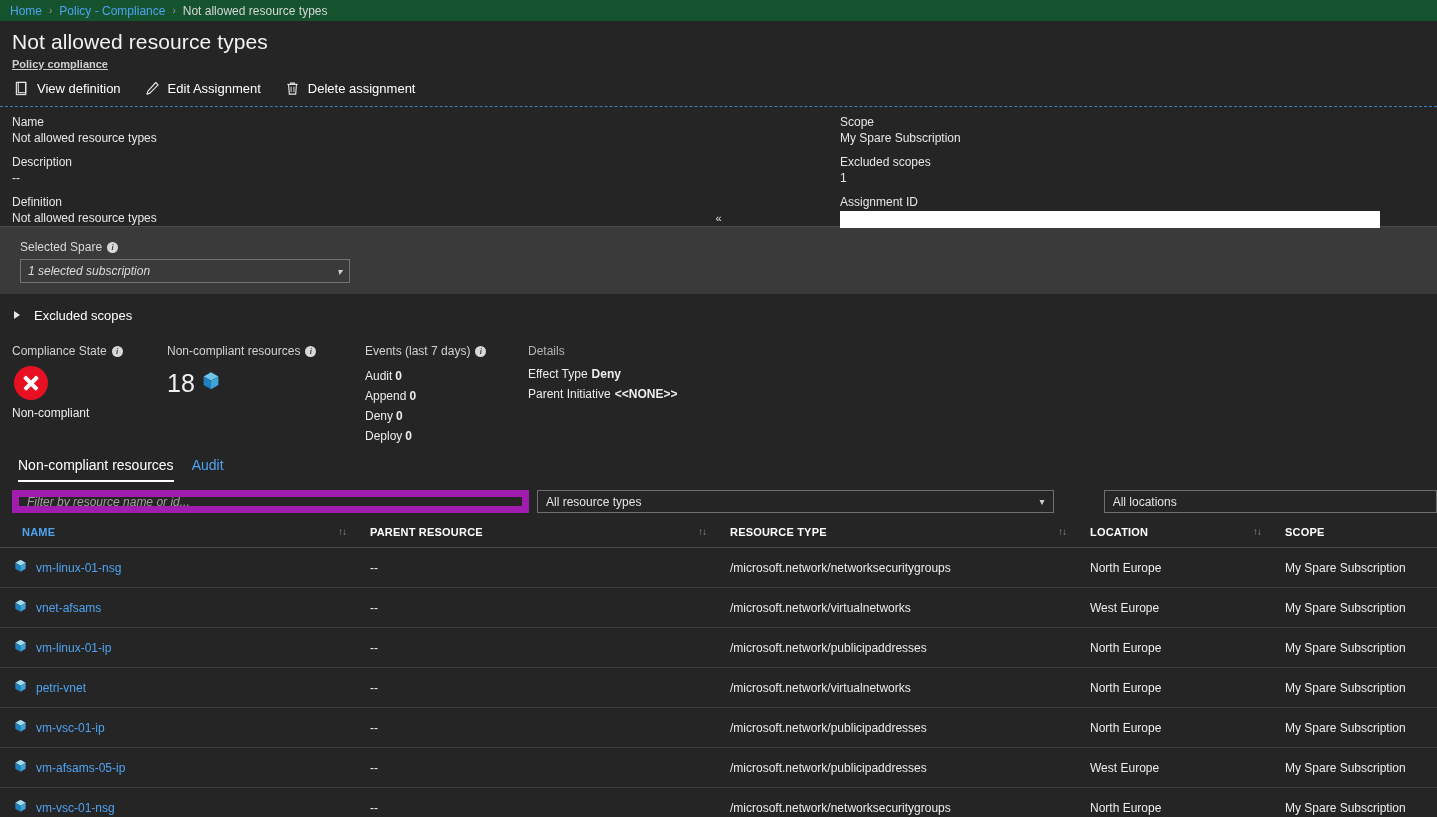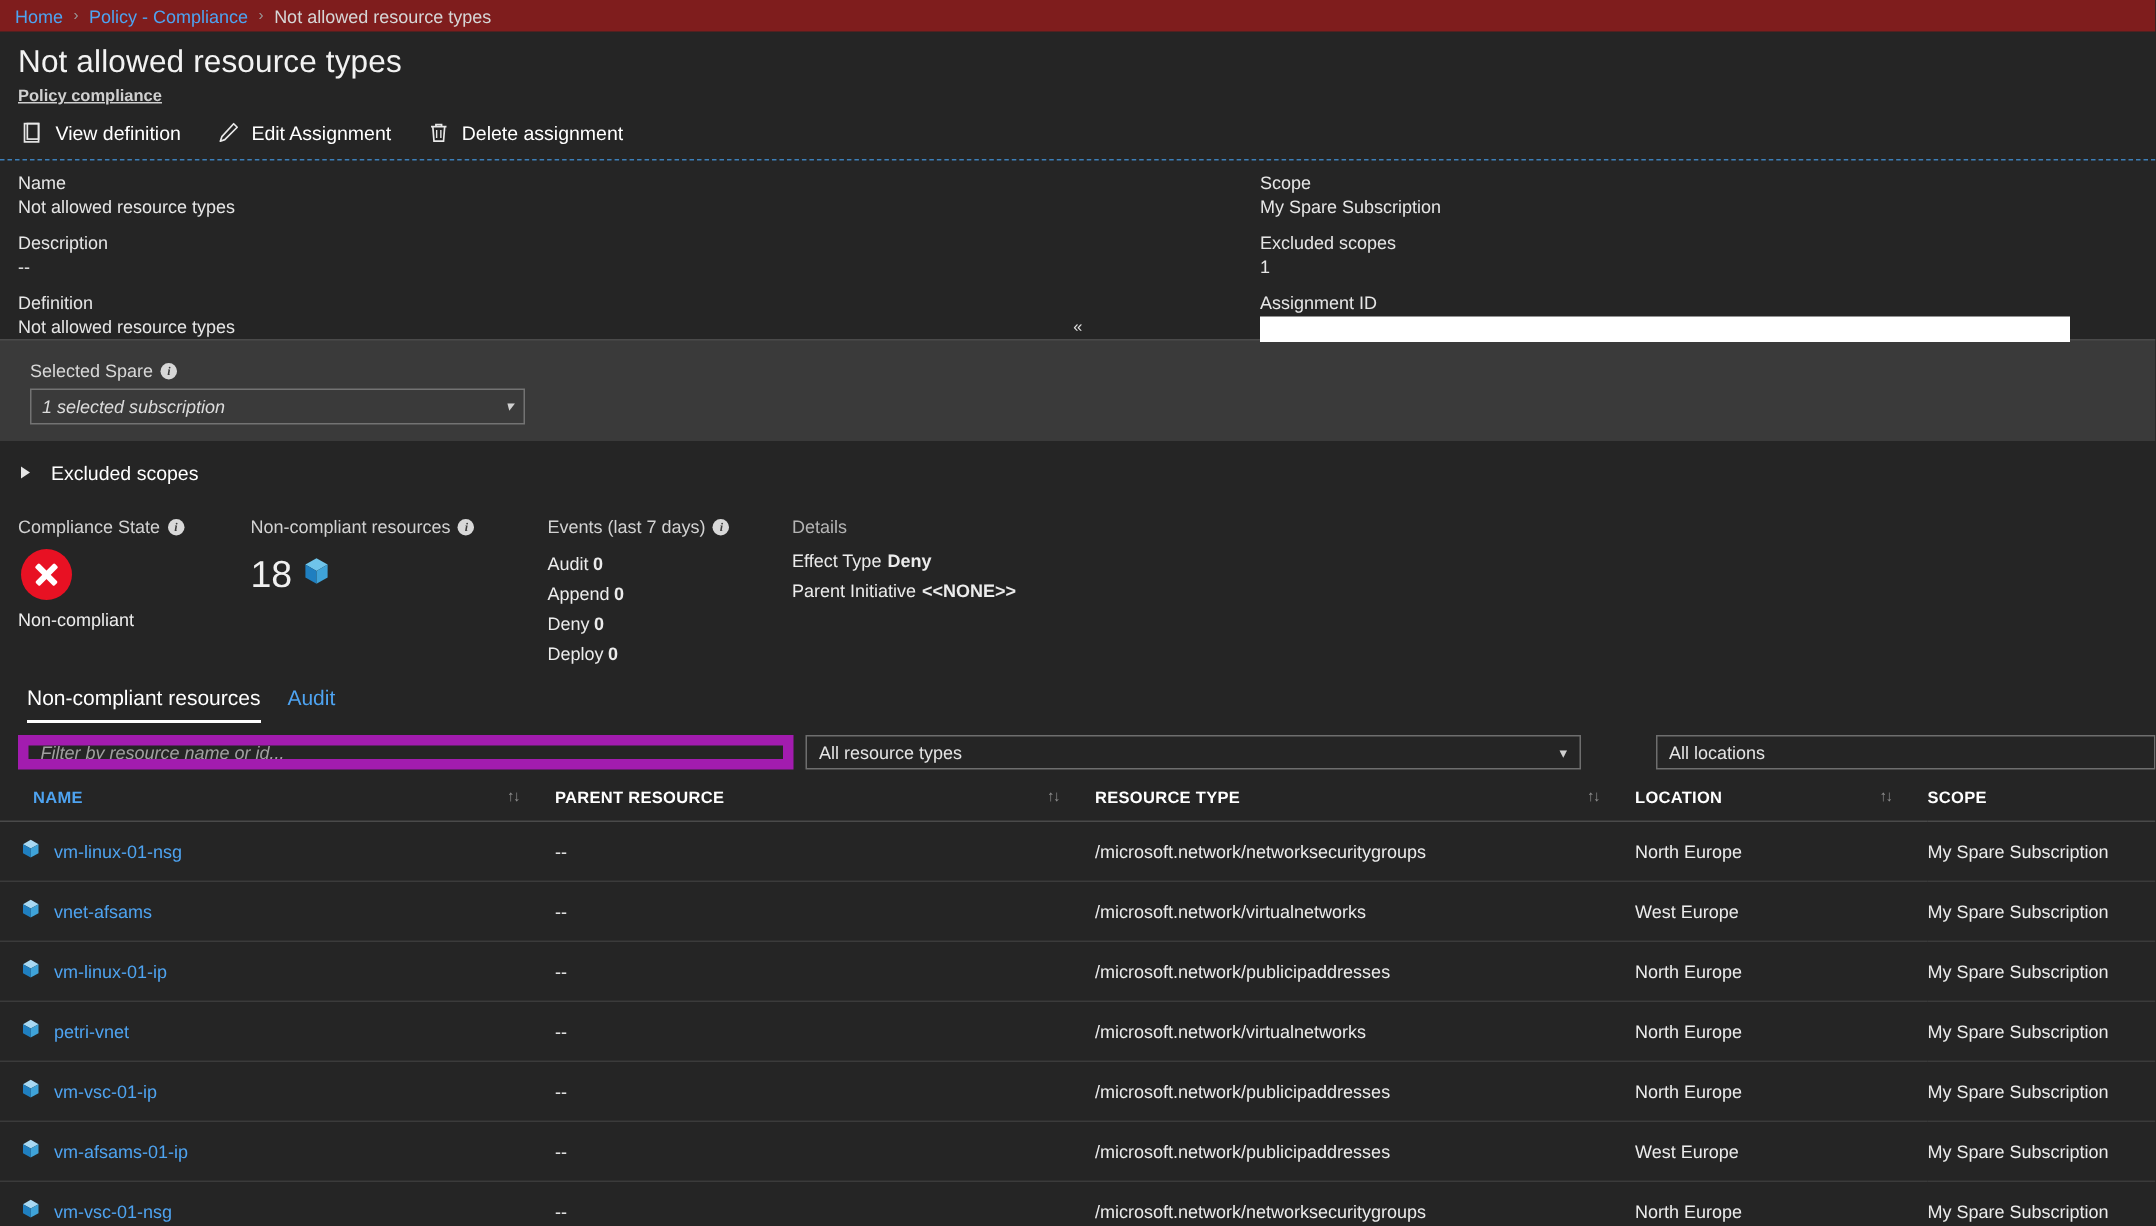--- a/index.html
+++ b/index.html
@@ -10,21 +10,21 @@
     overflow: hidden;
     background: #252525;
     font-family: "Liberation Sans", sans-serif;
     color: #ffffff;
     -webkit-font-smoothing: antialiased;
   }
 
   
   .breadcrumb-bar {
     height: 21px;
-    background: #7f1d1d;
+    background: #14532d;
     display: flex;
     align-items: center;
     padding: 0 10px;
     font-size: 12px;
   }
   .crumb-link { color: #4ea3f0; cursor: pointer; white-space: nowrap; }
   .crumb-current { color: #d6d6d6; white-space: nowrap; }
   .crumb-sep {
     color: #9a9a9a;
     margin: 0 7px;
@@ -622,21 +622,21 @@
         <td>My Spare Subscription</td>
       </tr>
       <tr>
         <td>
           <div class="cell-name">
             <span><svg width="13" height="14" viewBox="0 0 18 20">
                 <path d="M9 1.2 L16.4 5.4 L9 9.6 L1.6 5.4 Z" fill="#a9d9f2"></path>
                 <path d="M1.6 5.4 L9 9.6 L9 18.2 L1.6 14 Z" fill="#1f7fc0"></path>
                 <path d="M16.4 5.4 L9 9.6 L9 18.2 L16.4 14 Z" fill="#3fa3d8"></path>
               </svg></span>
-            <span class="res-link">vm-afsams-01-ip</span>
+            <span class="res-link">vm-afsams-05-ip</span>
           </div>
         </td>
         <td class="dash">--</td>
         <td>/microsoft.network/publicipaddresses</td>
         <td>West Europe</td>
         <td>My Spare Subscription</td>
       </tr>
       <tr>
         <td>
           <div class="cell-name">

